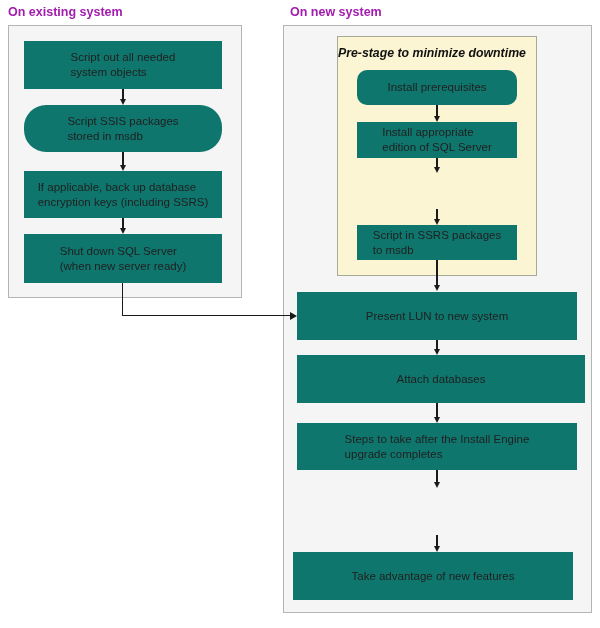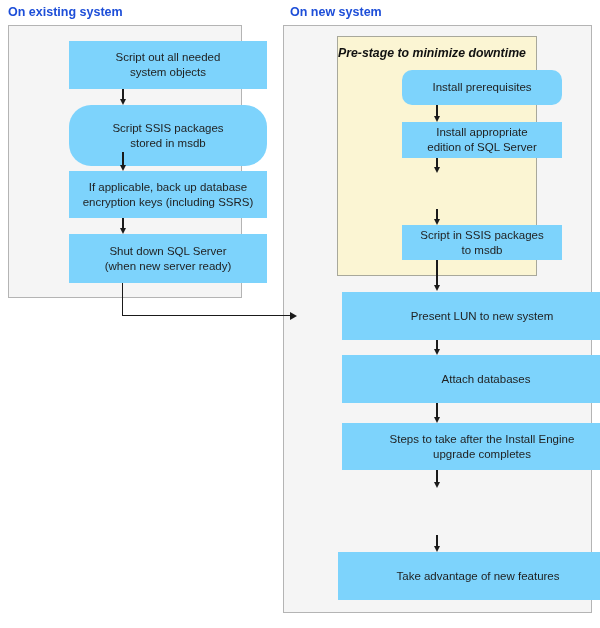--- a/index.html
+++ b/index.html
@@ -9,21 +9,21 @@
     height: 628px;
     background: #ffffff;
     font-family: "Liberation Sans", sans-serif;
     color: #1f1f1f;
     overflow: hidden;
   }
   .col-title {
     position: absolute;
     font-size: 12.5px;
     font-weight: bold;
-    color: #1d4ed8;
+    color: #a21caf;
     white-space: nowrap;
   }
   .panel {
     position: absolute;
     background: #f5f5f5;
     border: 1px solid #b4b4b4;
     box-sizing: border-box;
   }
   .prestage {
     position: absolute;
@@ -36,31 +36,30 @@
     left: 0; right: 0;
     top: 9px;
     text-align: left;
     font-size: 12.3px;
     font-weight: bold;
     font-style: italic;
     color: #111111;
   }
   .box {
     position: absolute;
-    background: #7dd3fc;
+    background: #0f766e;
     display: flex;
     align-items: center;
     justify-content: center;
-    text-align: center;
+    text-align: left;
     font-size: 11.5px;
     line-height: 15px;
     white-space: pre-line;
     box-sizing: border-box;
     z-index: 2;
-    margin-left: 45px;
   }
   .varrow {
     position: absolute;
     width: 10px;
     display: flex;
     flex-direction: column;
     align-items: center;
     z-index: 3;
   }
   .varrow .line { width: 1.4px; flex: 1 1 auto; background: #1a1a1a; }
@@ -90,21 +89,21 @@
 
   <div class="panel" style="left:8px; top:25px; width:234px; height:273px;"></div>
   <div class="panel" style="left:283px; top:25px; width:309px; height:588px;"></div>
 
   <div class="box" style="left:24px; top:41px; width:198px; height:48px;">Script out all needed
 system objects</div>
   <div class="varrow" style="left:118px; top:89px; height:16px;">
     <div class="line"></div>
       <div class="head"></div>
   </div>
-  <div class="box" style="left:24px; top:105px; width:198px; height:61px;border-radius:22px;">Script SSIS packages
+  <div class="box" style="left:24px; top:105px; width:198px; height:47px;border-radius:22px;">Script SSIS packages
 stored in msdb</div>
   <div class="varrow" style="left:118px; top:152px; height:19px;">
     <div class="line"></div>
       <div class="head"></div>
   </div>
   <div class="box" style="left:24px; top:171px; width:198px; height:47px;">If applicable, back up database
 encryption keys (including SSRS)</div>
   <div class="varrow" style="left:118px; top:218px; height:16px;">
     <div class="line"></div>
       <div class="head"></div>
@@ -123,21 +122,21 @@
   <div class="box" style="left:357px; top:122px; width:160px; height:36px;">Install appropriate
 edition of SQL Server</div>
   <div class="varrow" style="left:432px; top:158px; height:15px;">
     <div class="line"></div>
       <div class="head"></div>
   </div>
   <div class="varrow" style="left:432px; top:209px; height:16px;">
     <div class="line"></div>
       <div class="head"></div>
   </div>
-  <div class="box" style="left:357px; top:225px; width:160px; height:35px;">Script in SSIS packages
+  <div class="box" style="left:357px; top:225px; width:160px; height:35px;">Script in SSRS packages
 to msdb</div>
 
   <div class="varrow" style="left:432px; top:260px; height:31px;">
     <div class="line"></div>
       <div class="head"></div>
   </div>
 
   <div class="box" style="left:297px; top:292px; width:280px; height:48px;">Present LUN to new system</div>
   <div class="varrow" style="left:432px; top:340px; height:15px;">
     <div class="line"></div>

